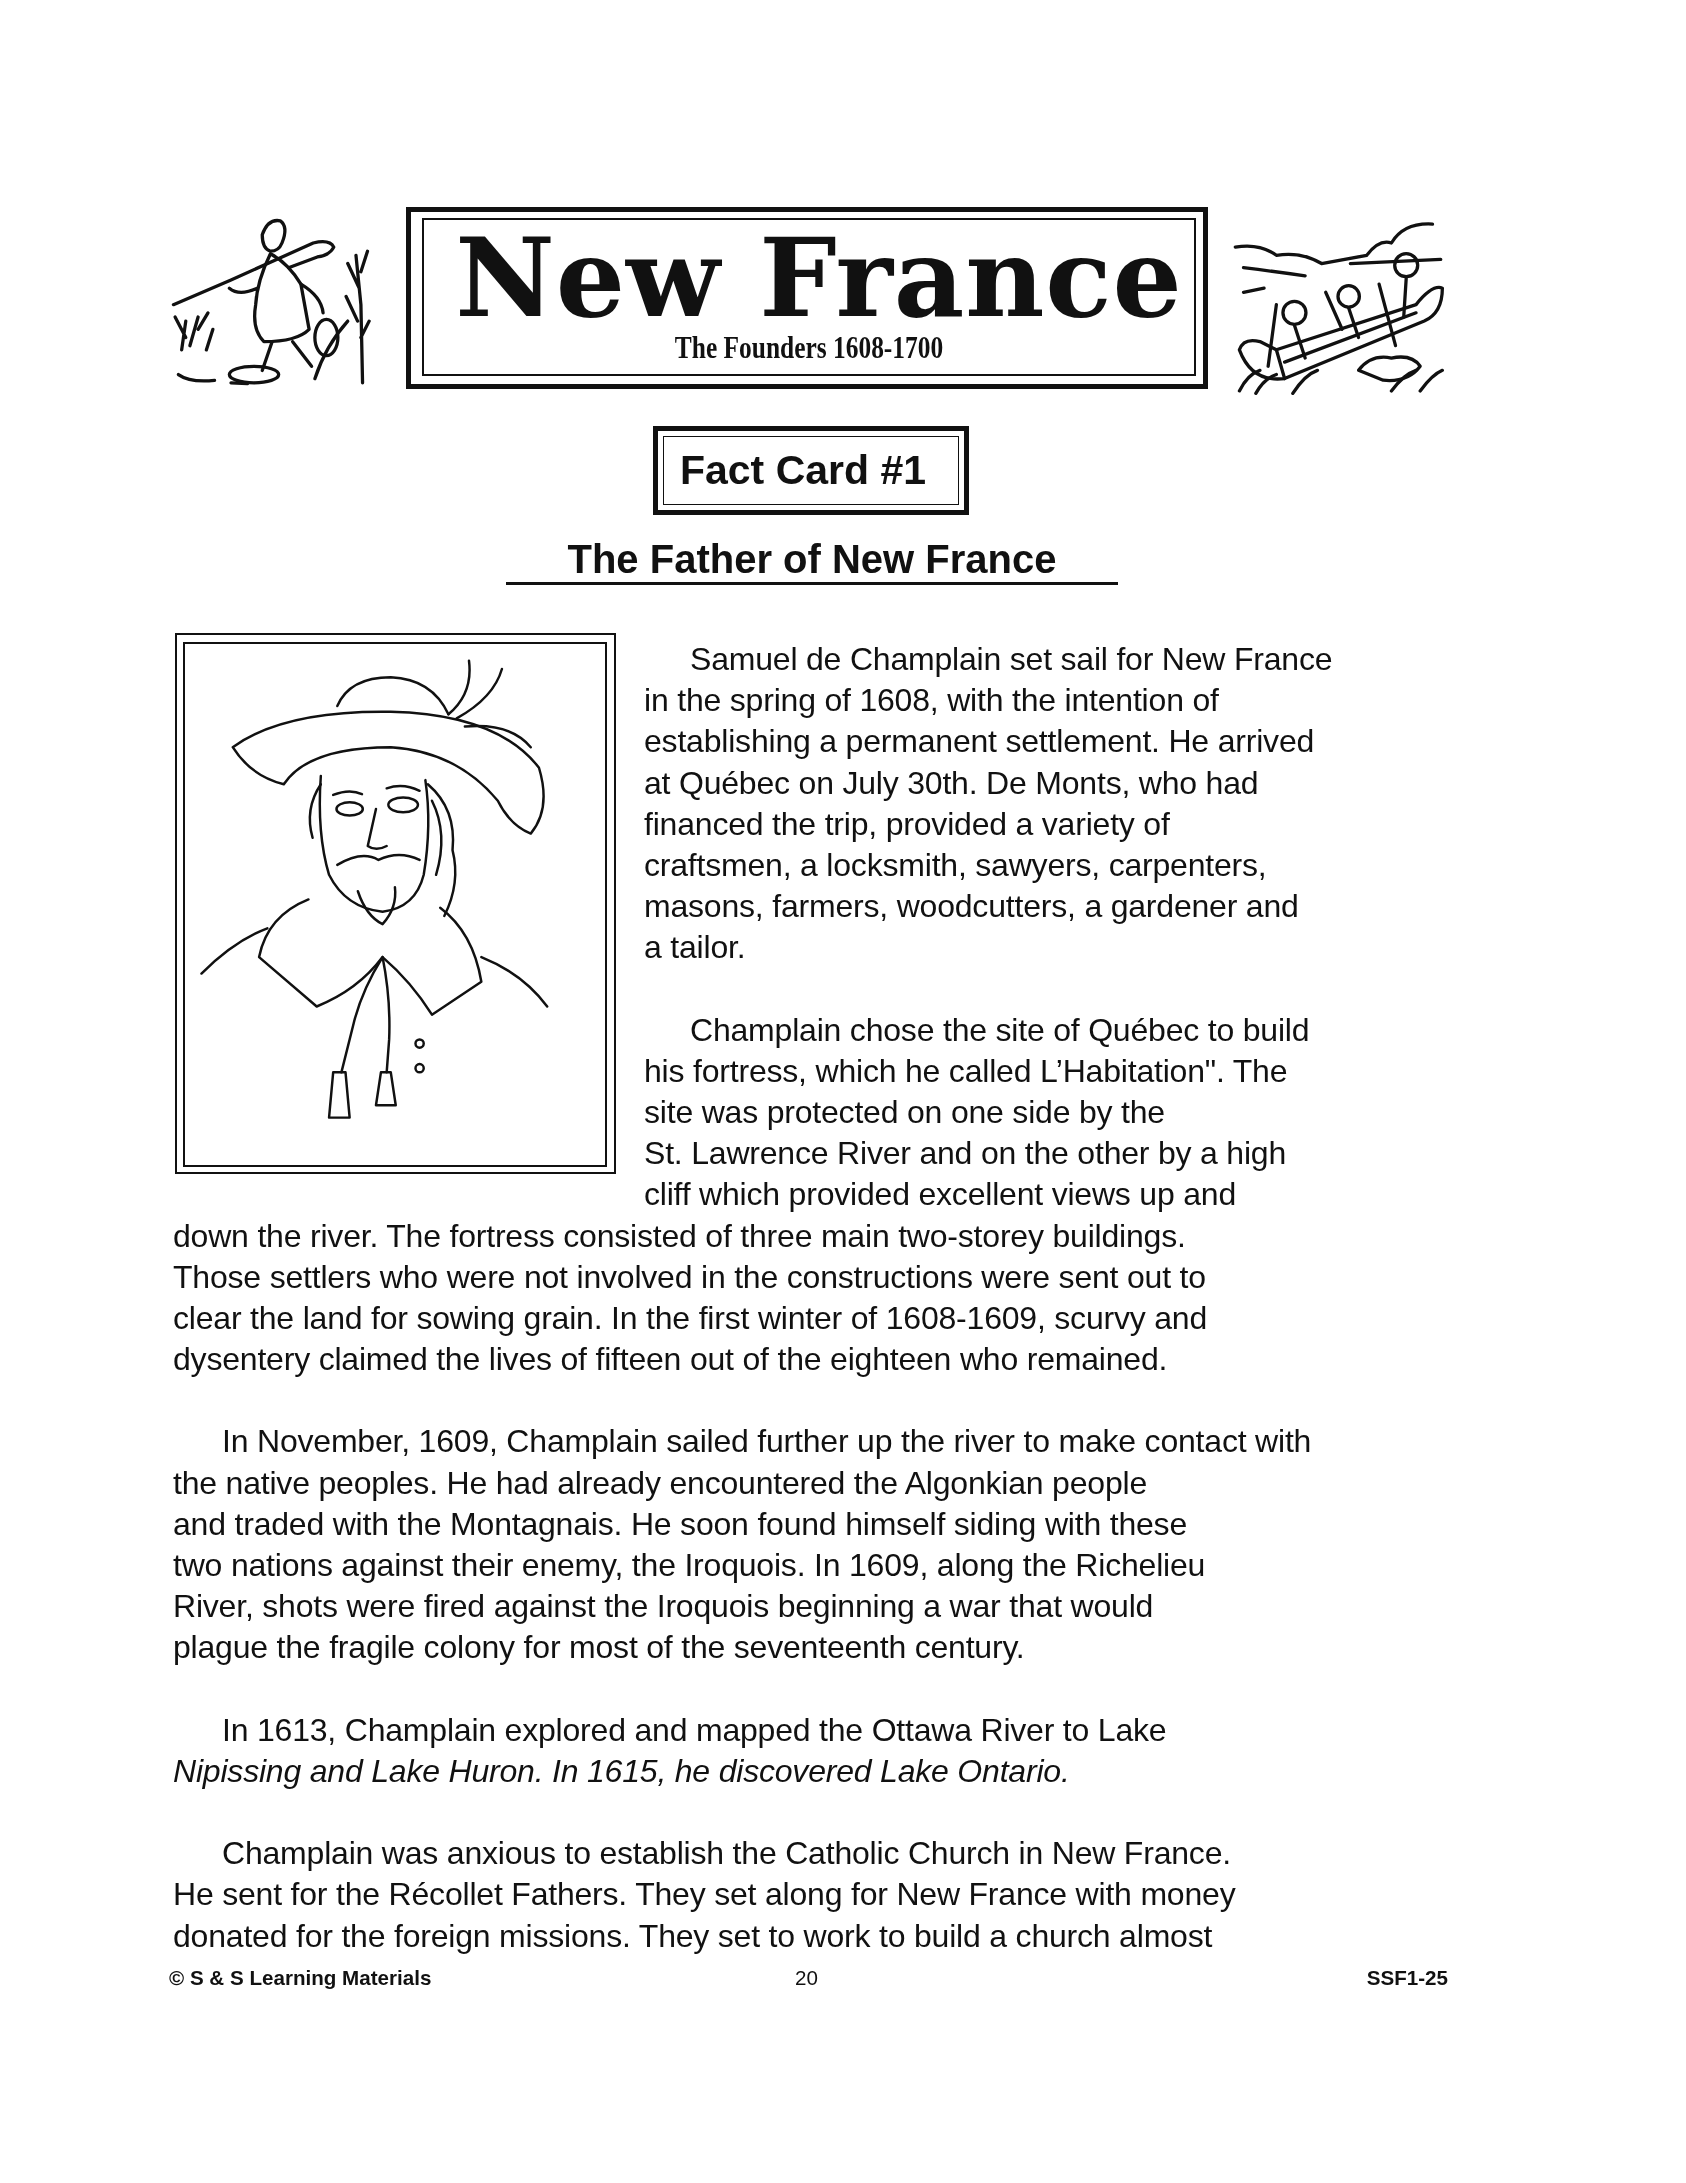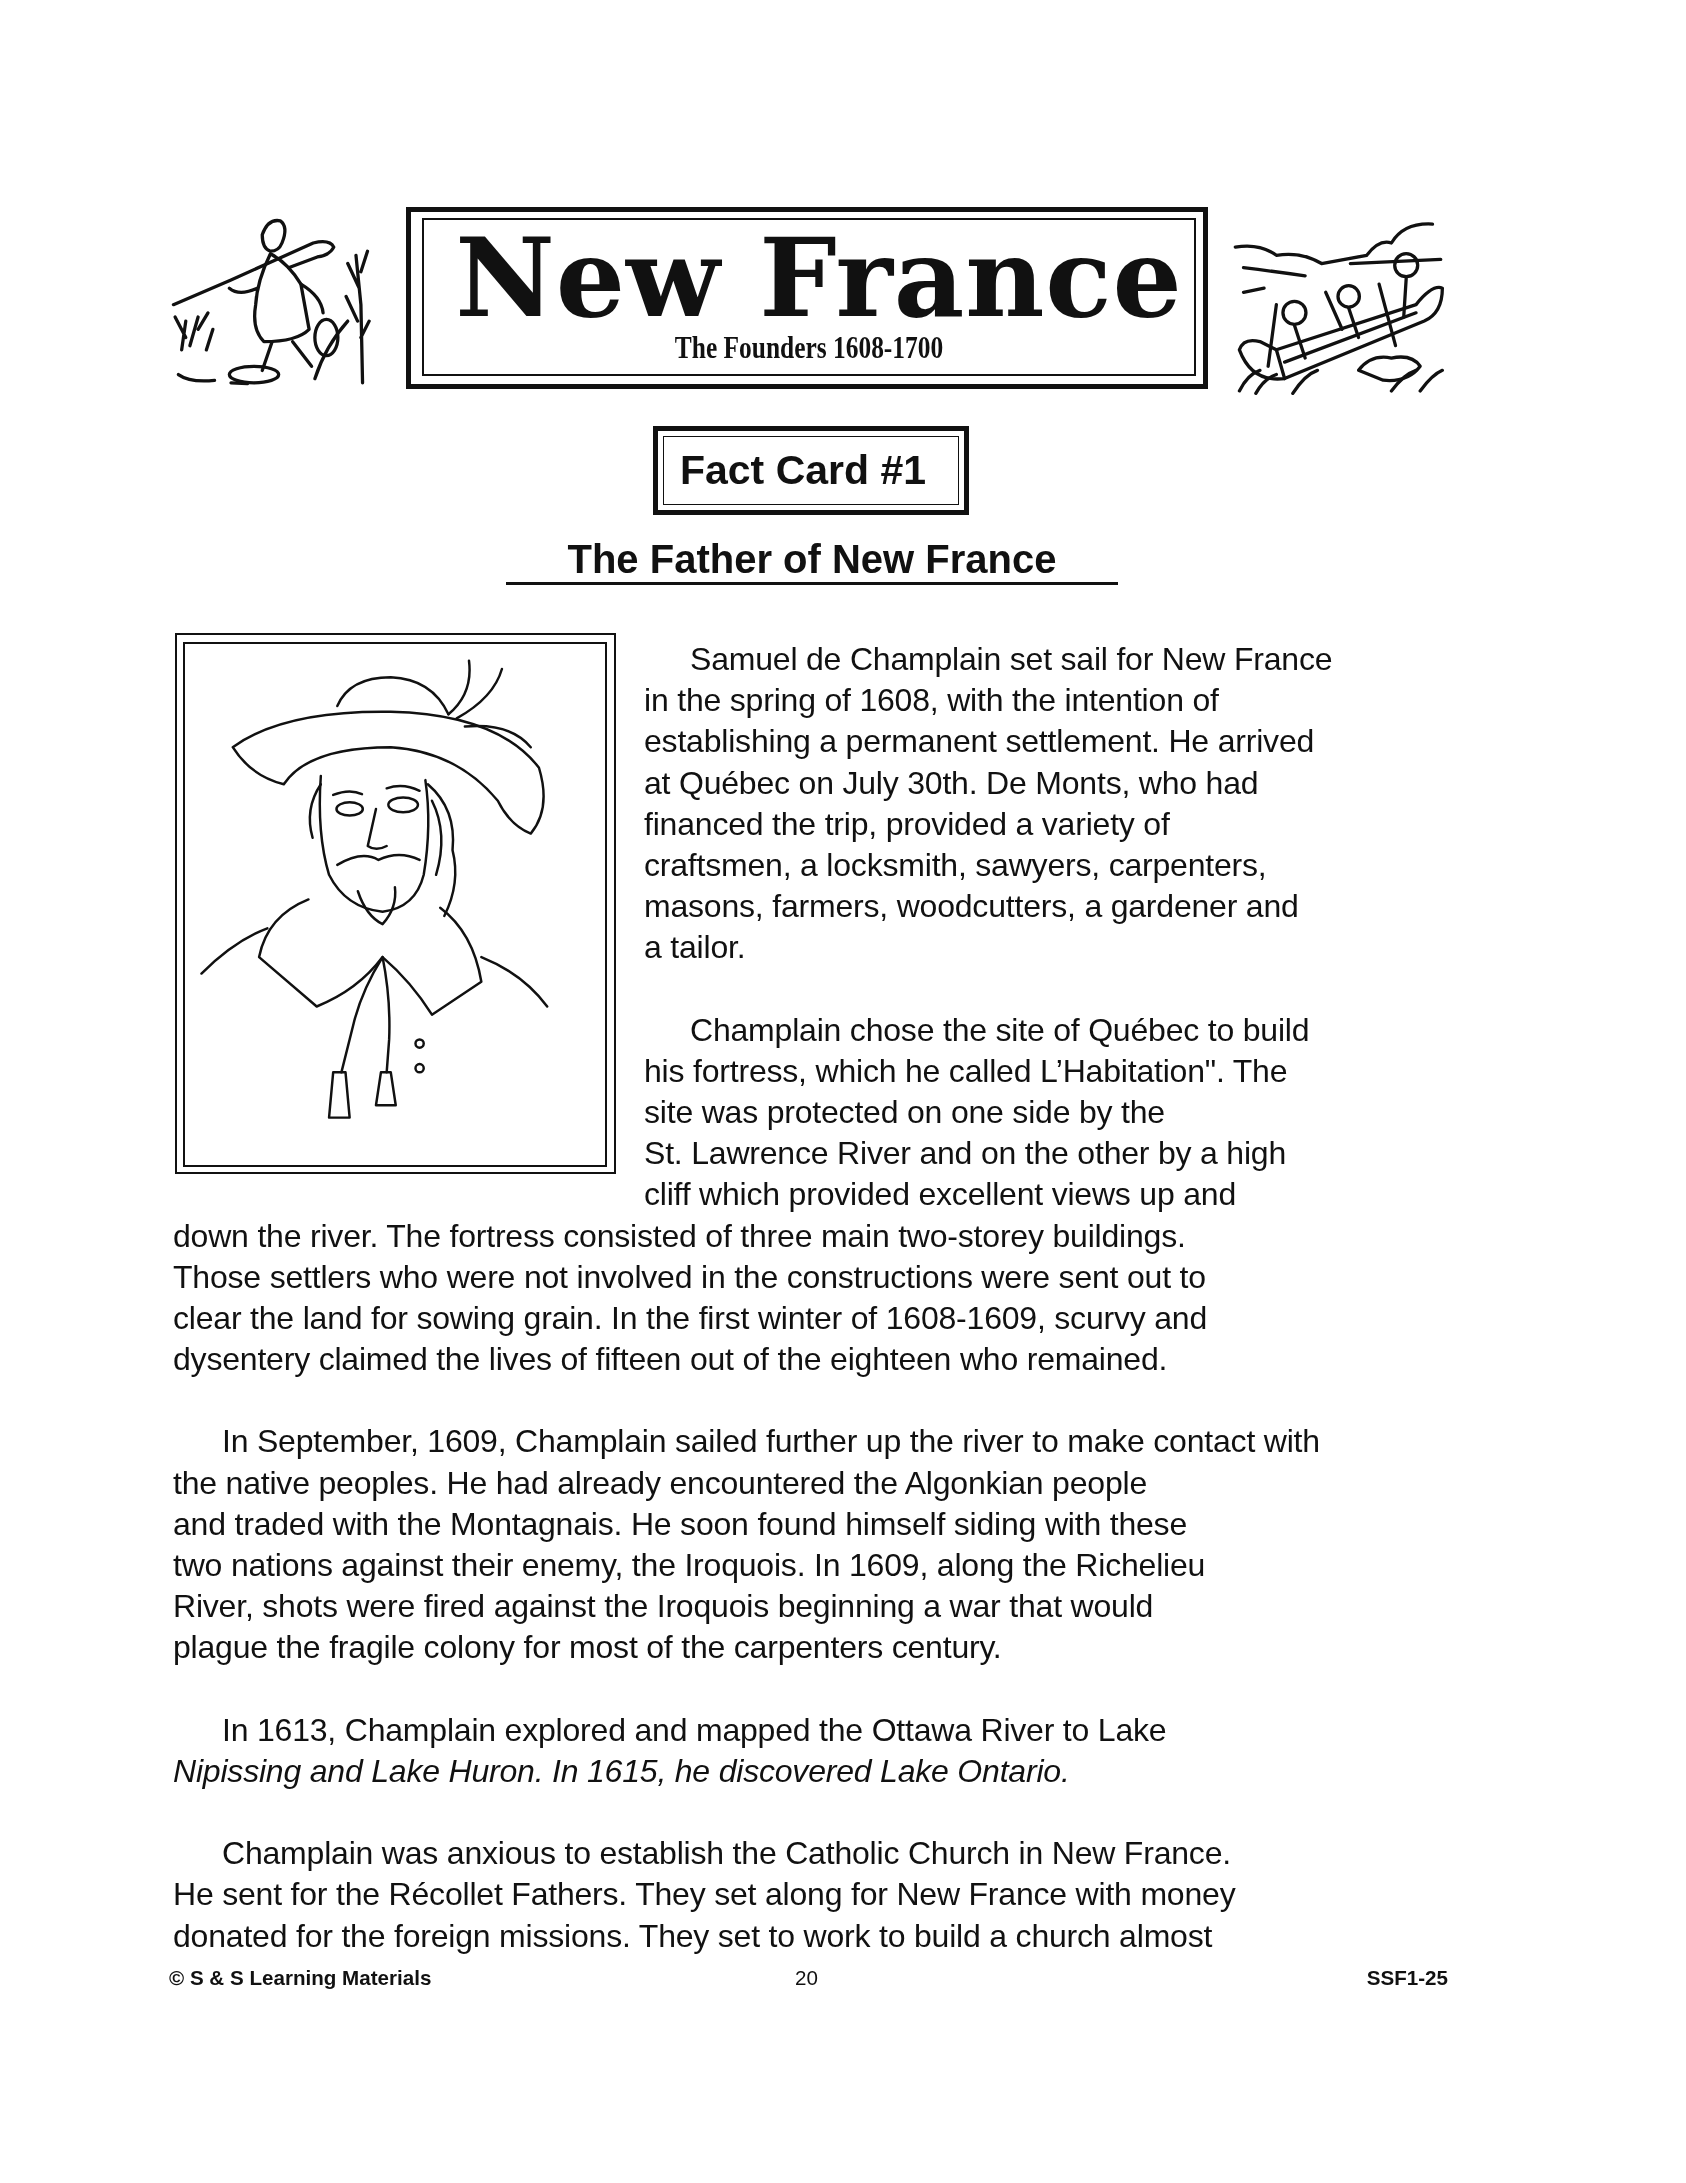--- a/index.html
+++ b/index.html
@@ -148,26 +148,26 @@
     <div class="line" style="left:644px; top:1092px;">site was protected on one side by the</div>
     <div class="line" style="left:644px; top:1133px;">St. Lawrence River and on the other by a high</div>
     <div class="line" style="left:644px; top:1174px;">cliff which provided excellent views up and</div>
     <div class="line" style="left:173px; top:1216px;">down the river. The fortress consisted of three main two-storey buildings.</div>
     <div class="line" style="left:173px; top:1257px;">Those settlers who were not involved in the constructions were sent out to</div>
     <div class="line" style="left:173px; top:1298px;">clear the land for sowing grain. In the first winter of 1608-1609, scurvy and</div>
     <div class="line" style="left:173px; top:1339px;">dysentery claimed the lives of fifteen out of the eighteen who remained.</div>
   </div>
 
   <div>
-    <div class="line" style="left:222px; top:1421px;">In September, 1609, Champlain sailed further up the river to make contact with</div>
+    <div class="line" style="left:222px; top:1421px;">In November, 1609, Champlain sailed further up the river to make contact with</div>
     <div class="line" style="left:173px; top:1463px;">the native peoples. He had already encountered the Algonkian people</div>
     <div class="line" style="left:173px; top:1504px;">and traded with the Montagnais. He soon found himself siding with these</div>
     <div class="line" style="left:173px; top:1545px;">two nations against their enemy, the Iroquois. In 1609, along the Richelieu</div>
     <div class="line" style="left:173px; top:1586px;">River, shots were fired against the Iroquois beginning a war that would</div>
-    <div class="line" style="left:173px; top:1627px;">plague the fragile colony for most of the carpenters century.</div>
+    <div class="line" style="left:173px; top:1627px;">plague the fragile colony for most of the seventeenth century.</div>
   </div>
 
   <div>
     <div class="line" style="left:222px; top:1710px;">In 1613, Champlain explored and mapped the Ottawa River to Lake</div>
     <div class="line" style="left:173px; top:1751px;font-style:italic;">Nipissing and Lake Huron. In 1615, he discovered Lake Ontario.</div>
   </div>
 
   <div>
     <div class="line" style="left:222px; top:1833px;">Champlain was anxious to establish the Catholic Church in New France.</div>
     <div class="line" style="left:173px; top:1874px;">He sent for the Récollet Fathers. They set along for New France with money</div>

